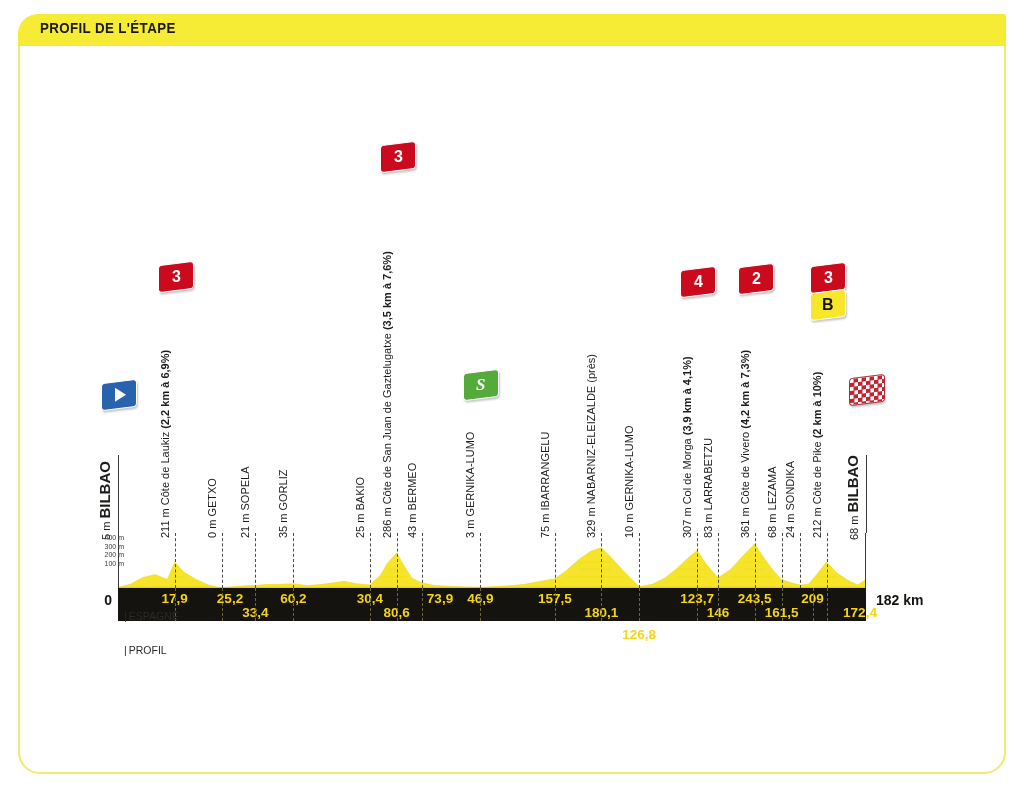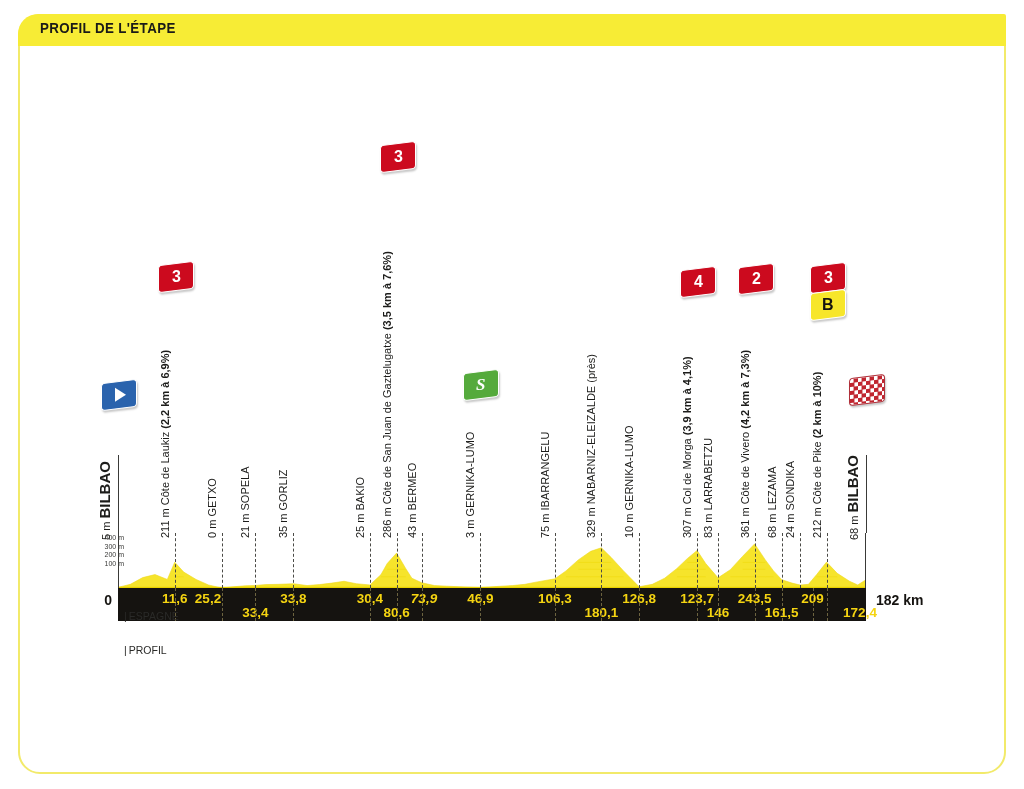--- a/index.html
+++ b/index.html
@@ -318,41 +318,41 @@
           <div class="dash" style="top: 455px; height: 78px; border-left: 1.4px solid rgb(58, 58, 56);"></div>
           <div class="lbl city" style="top: 527px; left: -6px;"><span class="alt">68 m </span><b>BILBAO</b></div>
           <div class="badge finish" style="top: 376px; left: -17px;"></div>
         </div>
       </div>
 
     <div class="distbar"></div>
     <div class="dist-zero">0</div>
     <div class="dist-total">182 km</div>
     <div id="distLayer">
-        <div class="dist-val row0" style="left: 174.716px;">11,6</div>
+        <div class="dist-val row0" style="left: 174.716px;">17,9</div>
         <div style="position: absolute; top: 588px; width: 0px; height: 33px; border-left: 1px dashed rgb(109, 100, 64); left: 174.716px;"></div>
-        <div class="dist-val row0" style="left: 208px;">25,2</div>
+        <div class="dist-val row0" style="left: 230px;">25,2</div>
         <div style="position: absolute; top: 588px; width: 0px; height: 33px; border-left: 1px dashed rgb(109, 100, 64); left: 221.569px;"></div>
         <div class="dist-val row1" style="left: 255.27px;">33,4</div>
         <div style="position: absolute; top: 588px; width: 0px; height: 33px; border-left: 1px dashed rgb(109, 100, 64); left: 255.27px;"></div>
-        <div class="dist-val row0" style="left: 293.492px;">33,8</div>
+        <div class="dist-val row0" style="left: 293.492px;">60,2</div>
         <div style="position: absolute; top: 588px; width: 0px; height: 33px; border-left: 1px dashed rgb(109, 100, 64); left: 293.492px;"></div>
         <div class="dist-val row0" style="left: 369.936px;">30,4</div>
         <div style="position: absolute; top: 588px; width: 0px; height: 33px; border-left: 1px dashed rgb(109, 100, 64); left: 369.936px;"></div>
         <div class="dist-val row1" style="left: 396.651px;">80,6</div>
         <div style="position: absolute; top: 588px; width: 0px; height: 33px; border-left: 1px dashed rgb(109, 100, 64); left: 396.651px;"></div>
-        <div class="dist-val row0" style="left: 424px; font-style: italic;">73,9</div>
+        <div class="dist-val row0" style="left: 440px;">73,9</div>
         <div style="position: absolute; top: 588px; width: 0px; height: 33px; border-left: 1px dashed rgb(109, 100, 64); left: 421.721px;"></div>
         <div class="dist-val row0" style="left: 480.492px;">46,9</div>
         <div style="position: absolute; top: 588px; width: 0px; height: 33px; border-left: 1px dashed rgb(109, 100, 64); left: 480.492px;"></div>
-        <div class="dist-val row0" style="left: 554.881px;">106,3</div>
+        <div class="dist-val row0" style="left: 554.881px;">157,5</div>
         <div style="position: absolute; top: 588px; width: 0px; height: 33px; border-left: 1px dashed rgb(109, 100, 64); left: 554.881px;"></div>
         <div class="dist-val row1" style="left: 601.323px;">180,1</div>
         <div style="position: absolute; top: 588px; width: 0px; height: 33px; border-left: 1px dashed rgb(109, 100, 64); left: 601.323px;"></div>
-        <div class="dist-val row0" style="left: 639.134px;">126,8</div>
+        <div class="dist-val row0" style="left: 639.134px; margin-top: 36px;">126,8</div>
         <div style="position: absolute; top: 588px; width: 0px; height: 33px; border-left: 1px dashed rgb(109, 100, 64); left: 639.134px;"></div>
         <div class="dist-val row0" style="left: 697.084px;">123,7</div>
         <div style="position: absolute; top: 588px; width: 0px; height: 33px; border-left: 1px dashed rgb(109, 100, 64); left: 697.084px;"></div>
         <div class="dist-val row1" style="left: 718.044px;">146</div>
         <div style="position: absolute; top: 588px; width: 0px; height: 33px; border-left: 1px dashed rgb(109, 100, 64); left: 718.044px;"></div>
         <div class="dist-val row0" style="left: 754.622px;">243,5</div>
         <div style="position: absolute; top: 588px; width: 0px; height: 33px; border-left: 1px dashed rgb(109, 100, 64); left: 754.622px;"></div>
         <div class="dist-val row1" style="left: 781.747px;">161,5</div>
         <div style="position: absolute; top: 588px; width: 0px; height: 33px; border-left: 1px dashed rgb(109, 100, 64); left: 781.747px;"></div>
         <div class="dist-val row0" style="left: 812.571px;">209</div>

